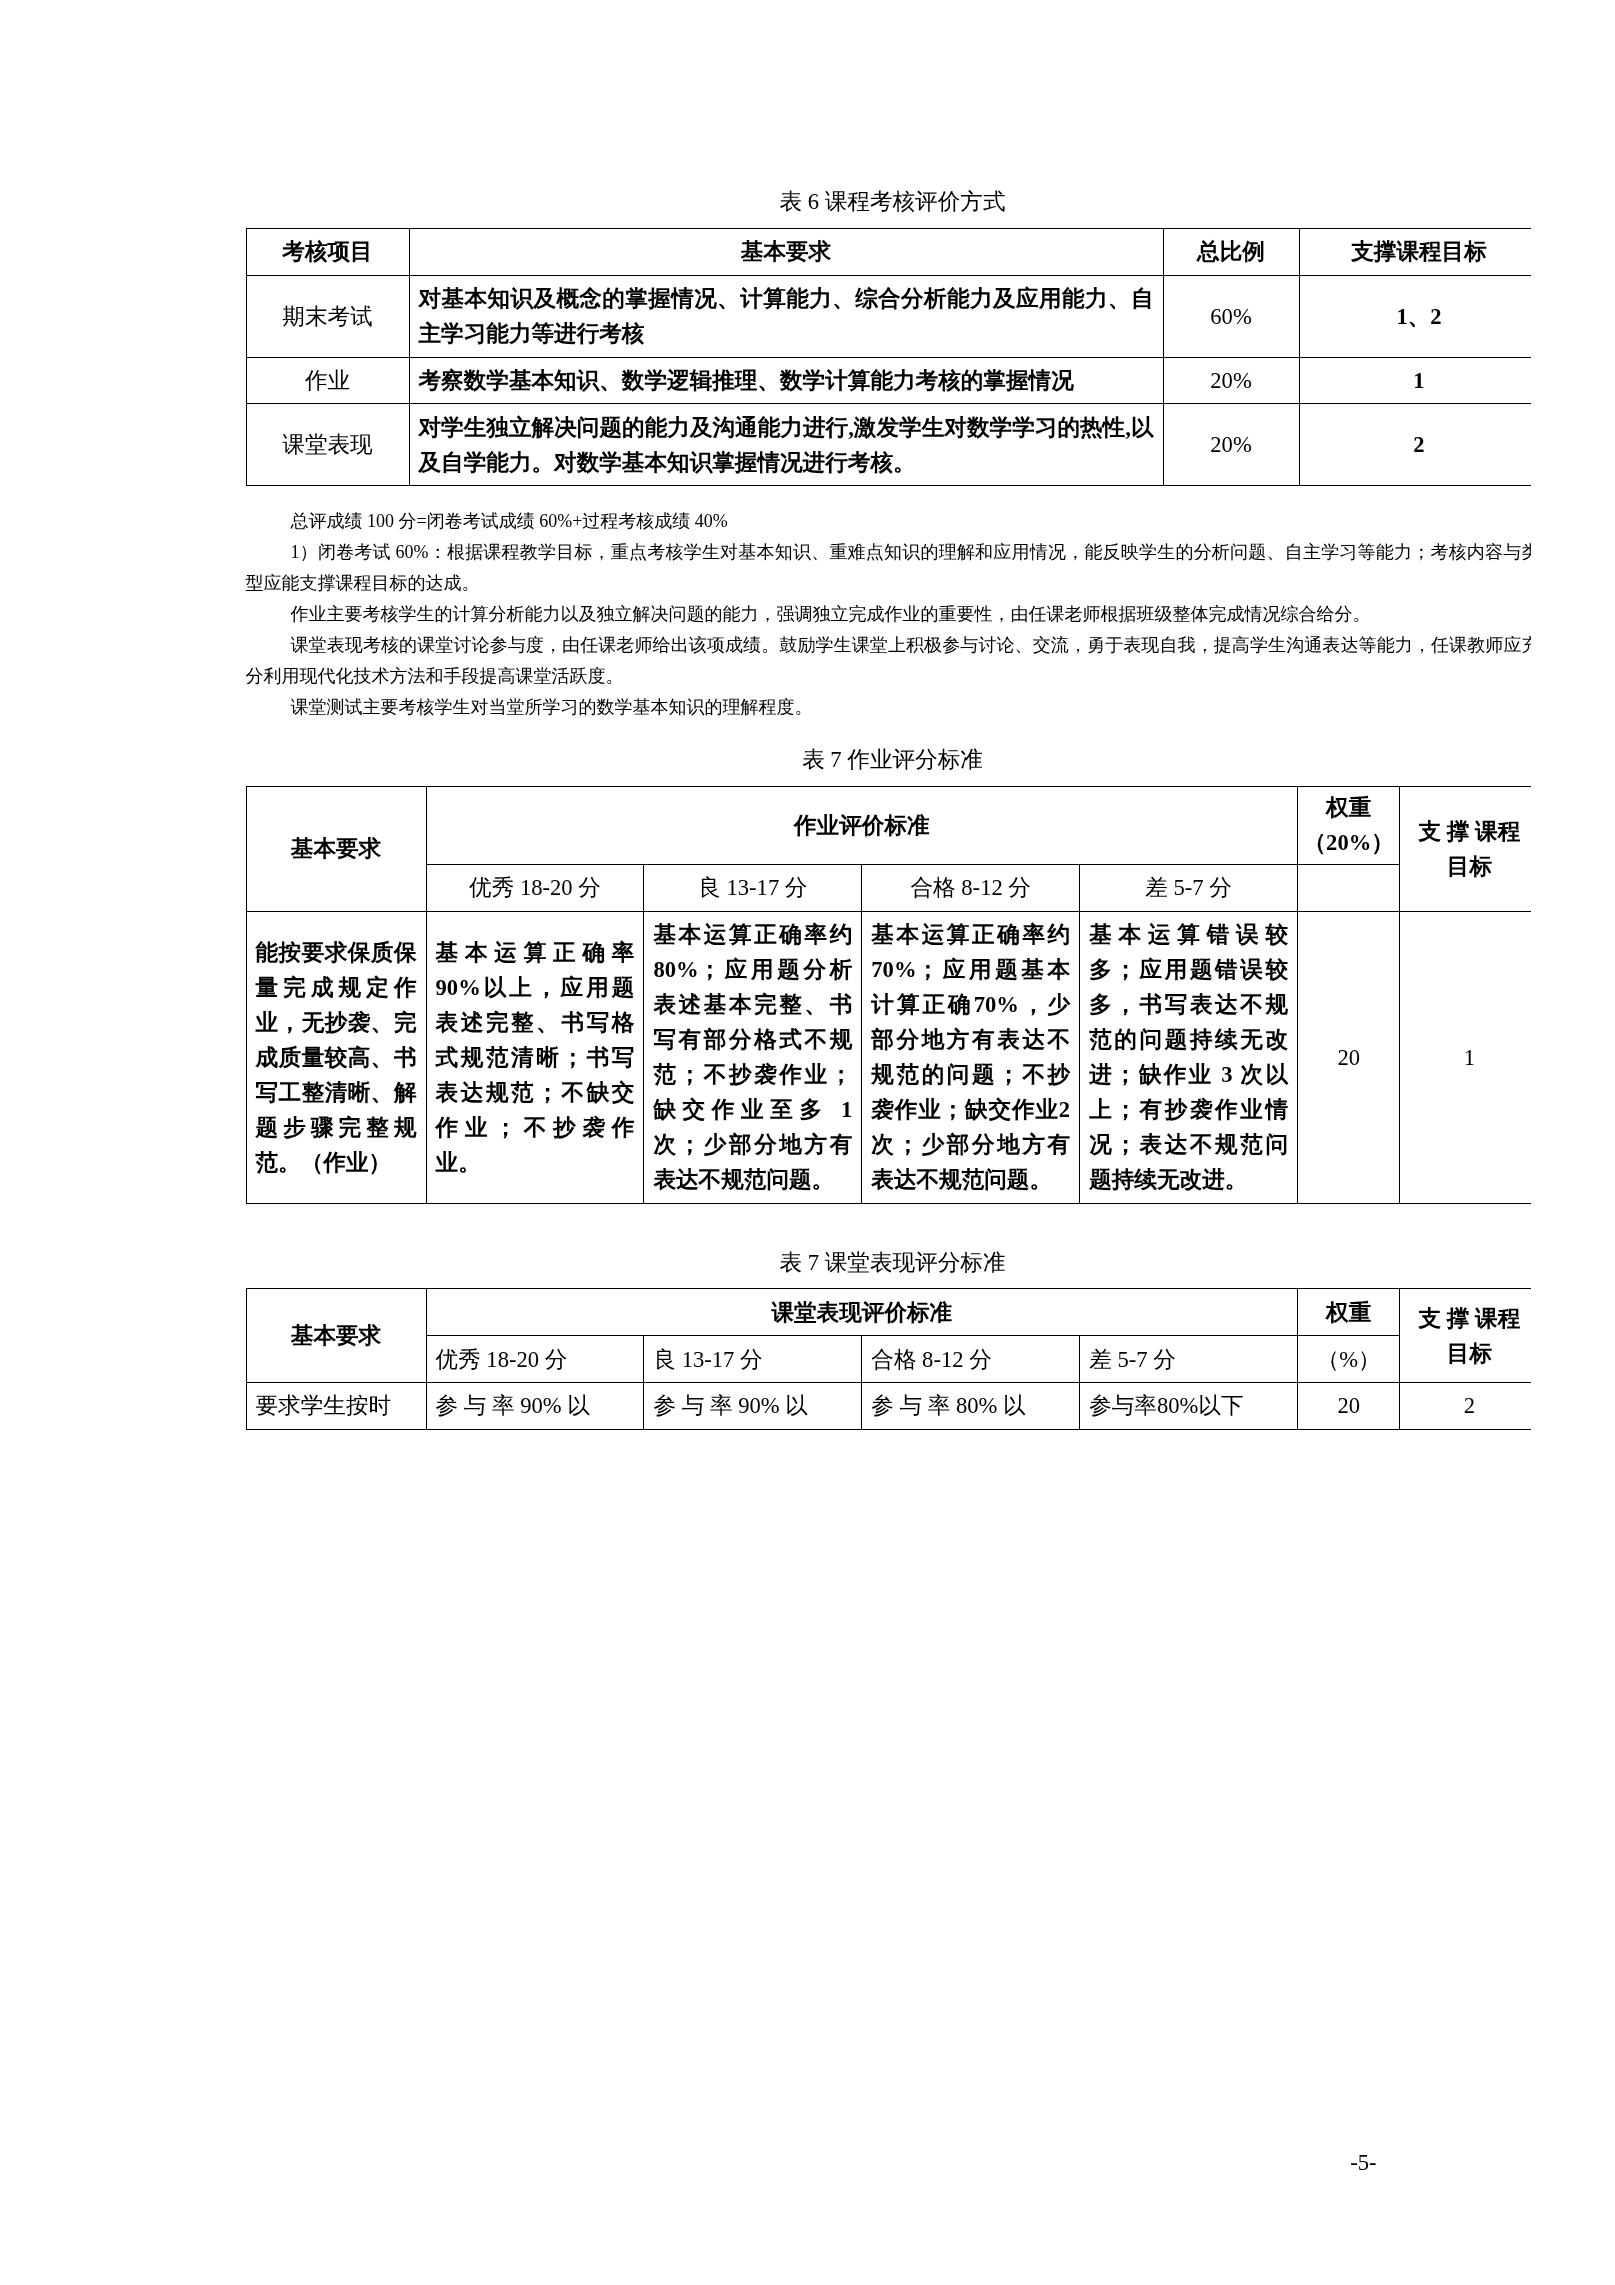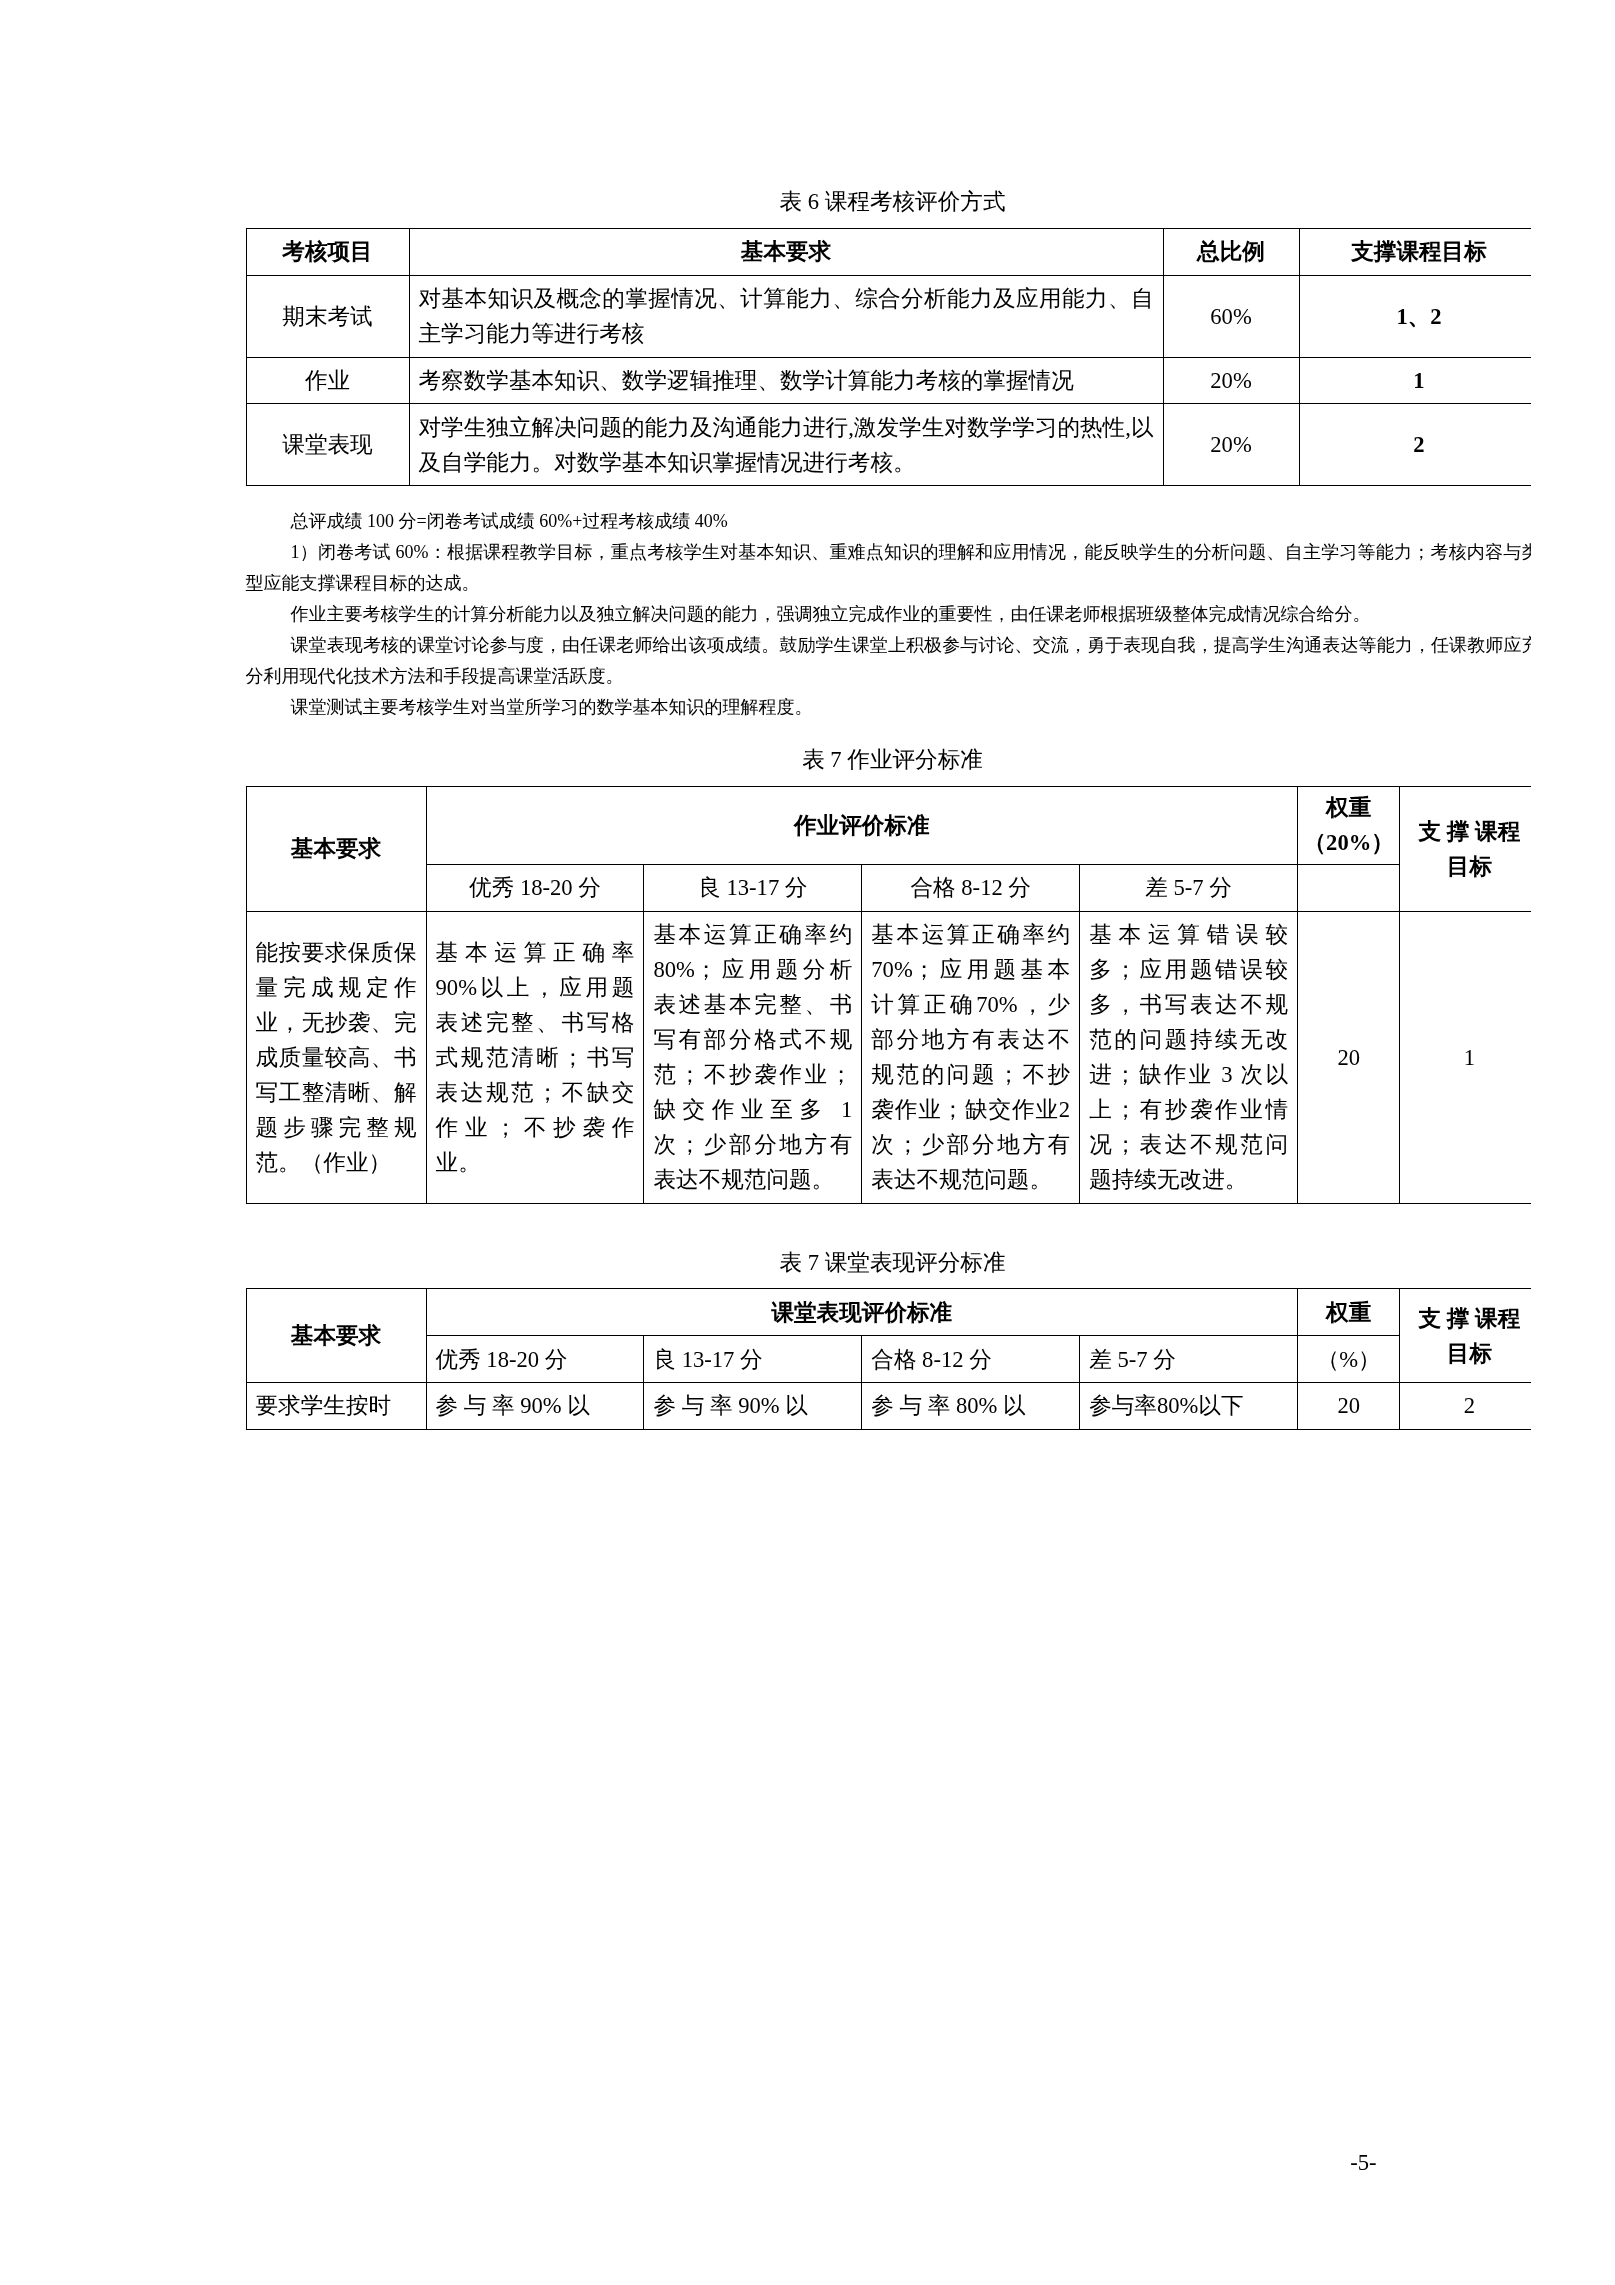--- a/index.html
+++ b/index.html
@@ -51,20 +51,21 @@
   .hdr {
     text-align: center;
     font-weight: bold;
     font-family: Liberation Serif, serif;
   }
   .ctr { text-align: center; }
   .bold { font-weight: bold; }
   .just {
     text-align: justify;
     text-justify: inter-ideograph;
+    font-weight: bold;
   }
   .para {
     font-size: 18px;
     line-height: 1.72;
     margin: 0;
     text-align: justify;
     text-justify: inter-ideograph;
   }
   .para.indent { text-indent: 45px; }
   .block-gap { height: 20px; }

